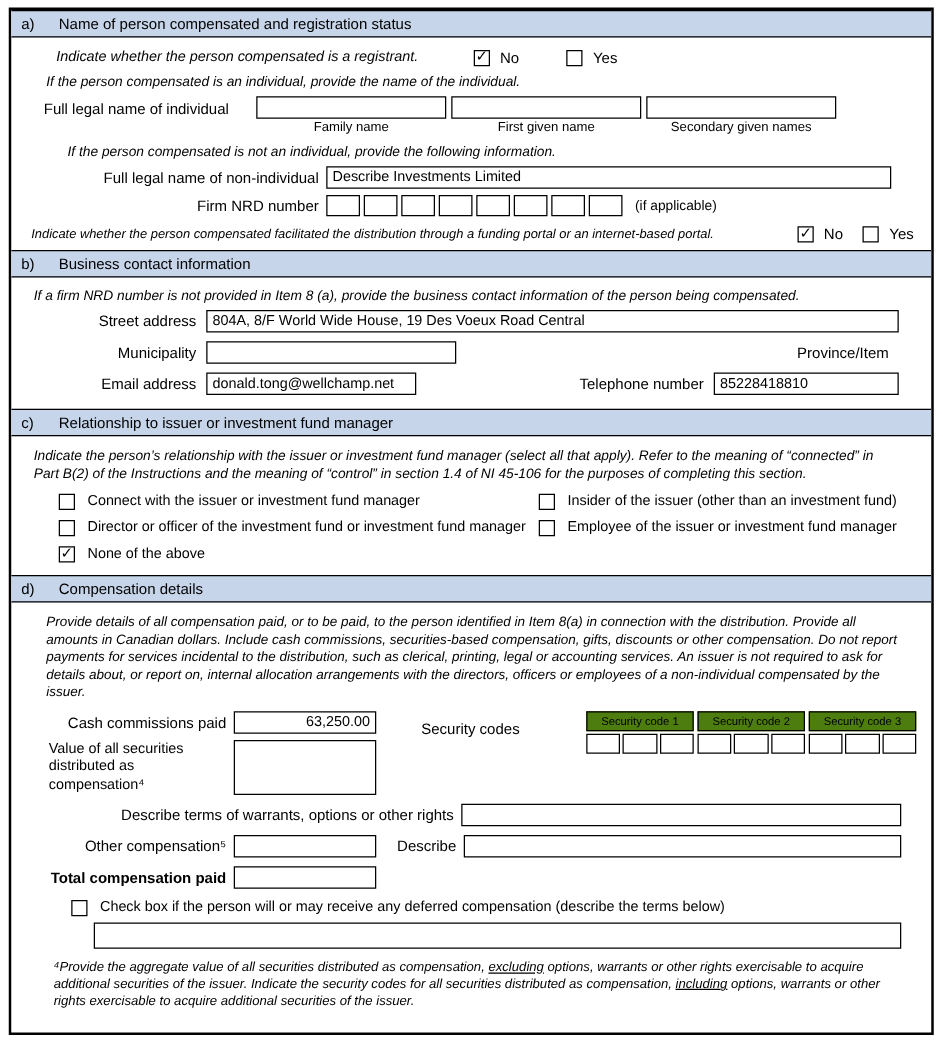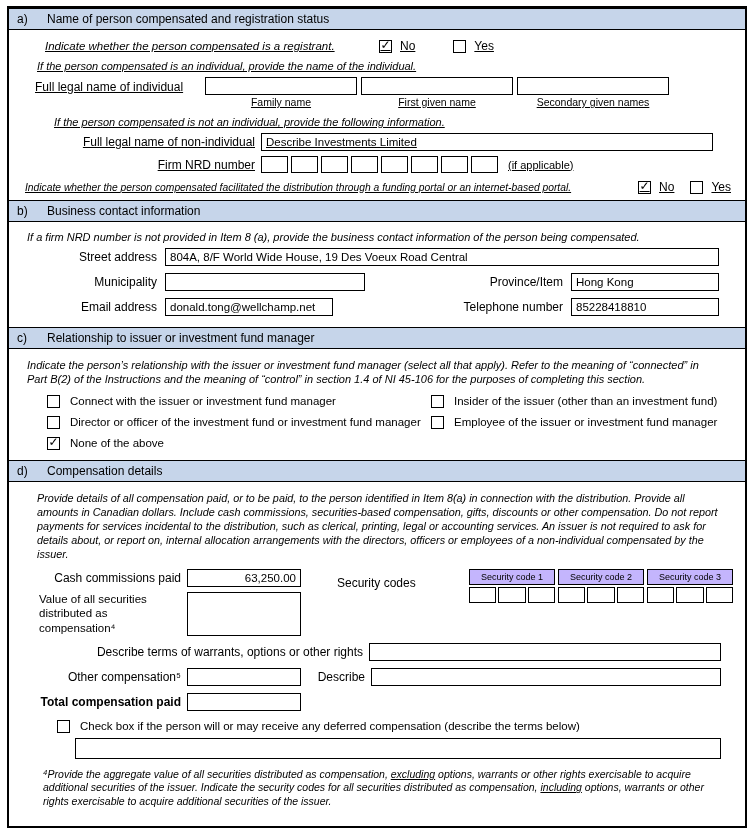--- a/index.html
+++ b/index.html
@@ -22,21 +22,21 @@
          display: flex; align-items: center; padding: 0 4px; font-size: 11.5px; }
   .cb { width: 13px; height: 13px; border: 1px solid #000; background: #fff;
         flex: none; display: flex; align-items: center; justify-content: center; }
   .check { font-size: 12px; line-height: 1; transform: translateY(-1px); }
   .cbgroup { display: flex; align-items: center; gap: 8px; }
 
   .seg { display: flex; gap: 3px; }
   .seg .cell { width: 27px; height: 17px; border: 1px solid #000; background: #fff; }
 
   
-  .a-content { padding: 4px 0 6px; text-decoration: underline; }
+  .a-content { padding: 4px 0 6px; }
   .row { display: flex; align-items: center; }
   .r-reg { margin: 5px 0 0 36px; }
   .r-reg .q { width: 334px; font-size: 11.5px; }
   .r-reg .gap { width: 38px; }
   .note1 { margin: 7px 0 0 28px; font-size: 11px; }
   .r-name { margin-top: 5px; align-items: flex-start; }
   .r-name .lbl { width: 196px; padding-left: 26px; padding-top: 3px; }
   .name-cols { display: flex; gap: 4px; }
   .name-col { width: 152px; }
   .name-col .cap { text-align: center; font-size: 10.5px; margin-top: 1px; }
@@ -78,21 +78,21 @@
   .d-r1 { display: flex; align-items: center; }
   .d-lbl { width: 148px; text-align: right; padding-right: 6px; }
   .d-amt { width: 114px; justify-content: flex-end; }
   .d-r2 { display: flex; margin-top: 5px; align-items: flex-start; }
   .d-lbl-multi { width: 148px; text-align: left; padding-right: 6px; font-size: 11.5px; line-height: 1.25; }
   .d-valbox { width: 114px; height: 44px; }
   .d-right { display: flex; margin-left: 36px; flex: 1; }
   .sc-label { width: 132px; padding-top: 7px; }
   .sc-block { display: flex; gap: 3px; }
   .sc-col { width: 86px; }
-  .sc-head { border: 1px solid #000; background: #c4b5fd; font-size: 9px; text-align: center; padding: 2px 0; }
+  .sc-head { border: 1px solid #000; background: #4d7c0f; font-size: 9px; text-align: center; padding: 2px 0; }
   .sc-cells { display: flex; gap: 2px; margin-top: 2px; }
   .sc-cell { flex: 1; height: 16px; border: 1px solid #000; background: #fff; }
   .d-row { display: flex; align-items: center; margin: 7px 24px 0 30px; }
   .d-wlbl { width: 330px; text-align: right; padding-right: 6px; }
   .d-row .long { flex: 1; }
   .d-dsc { width: 70px; text-align: right; padding-right: 6px; }
   .d-def { display: flex; align-items: center; gap: 10px; margin: 9px 24px 0 48px; font-size: 11.5px; }
   .d-bigbox { margin: 5px 24px 0 66px; height: 21px; }
   .fn { margin: 9px 24px 0 34px; font-size: 10.5px; line-height: 1.3; }
 </style>
@@ -189,21 +189,20 @@
 
     <div class="b-row">
       <div class="b-lbl">Street address</div>
       <div class="box full">804A, 8/F World Wide House, 19 Des Voeux Road Central</div>
     </div>
 
     <div class="b-row">
       <div class="b-lbl">Municipality</div>
       <div class="box b-in1"></div>
       <div class="b-lbl2">Province/Item</div>
-      <div class="box b-in2">Hong Kong</div>
     </div>
 
 
     <div class="b-row">
       <div class="b-lbl">Email address</div>
       <div class="box b-in1 short">donald.tong@wellchamp.net</div>
       <div class="b-lbl2">Telephone number</div>
       <div class="box b-in2">85228418810</div>
     </div>
   </div>

